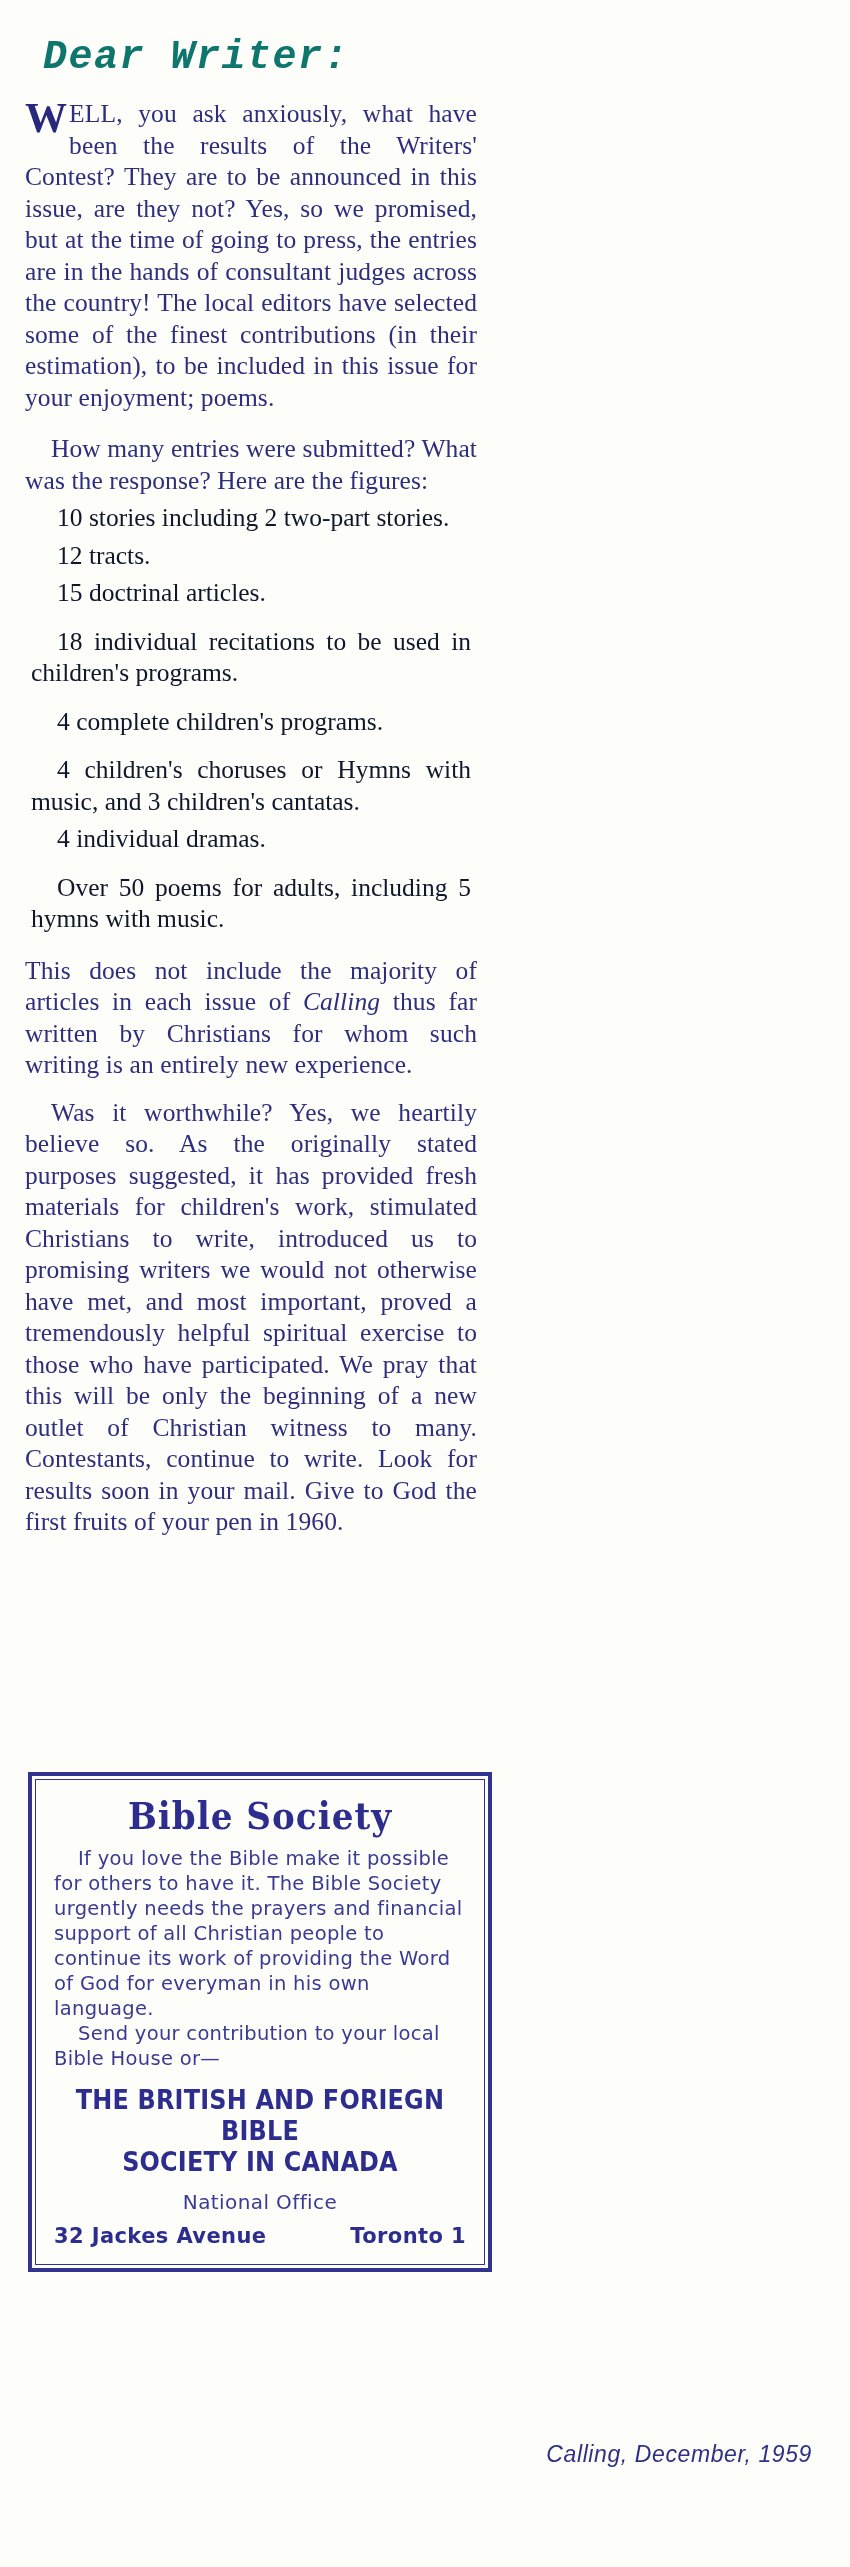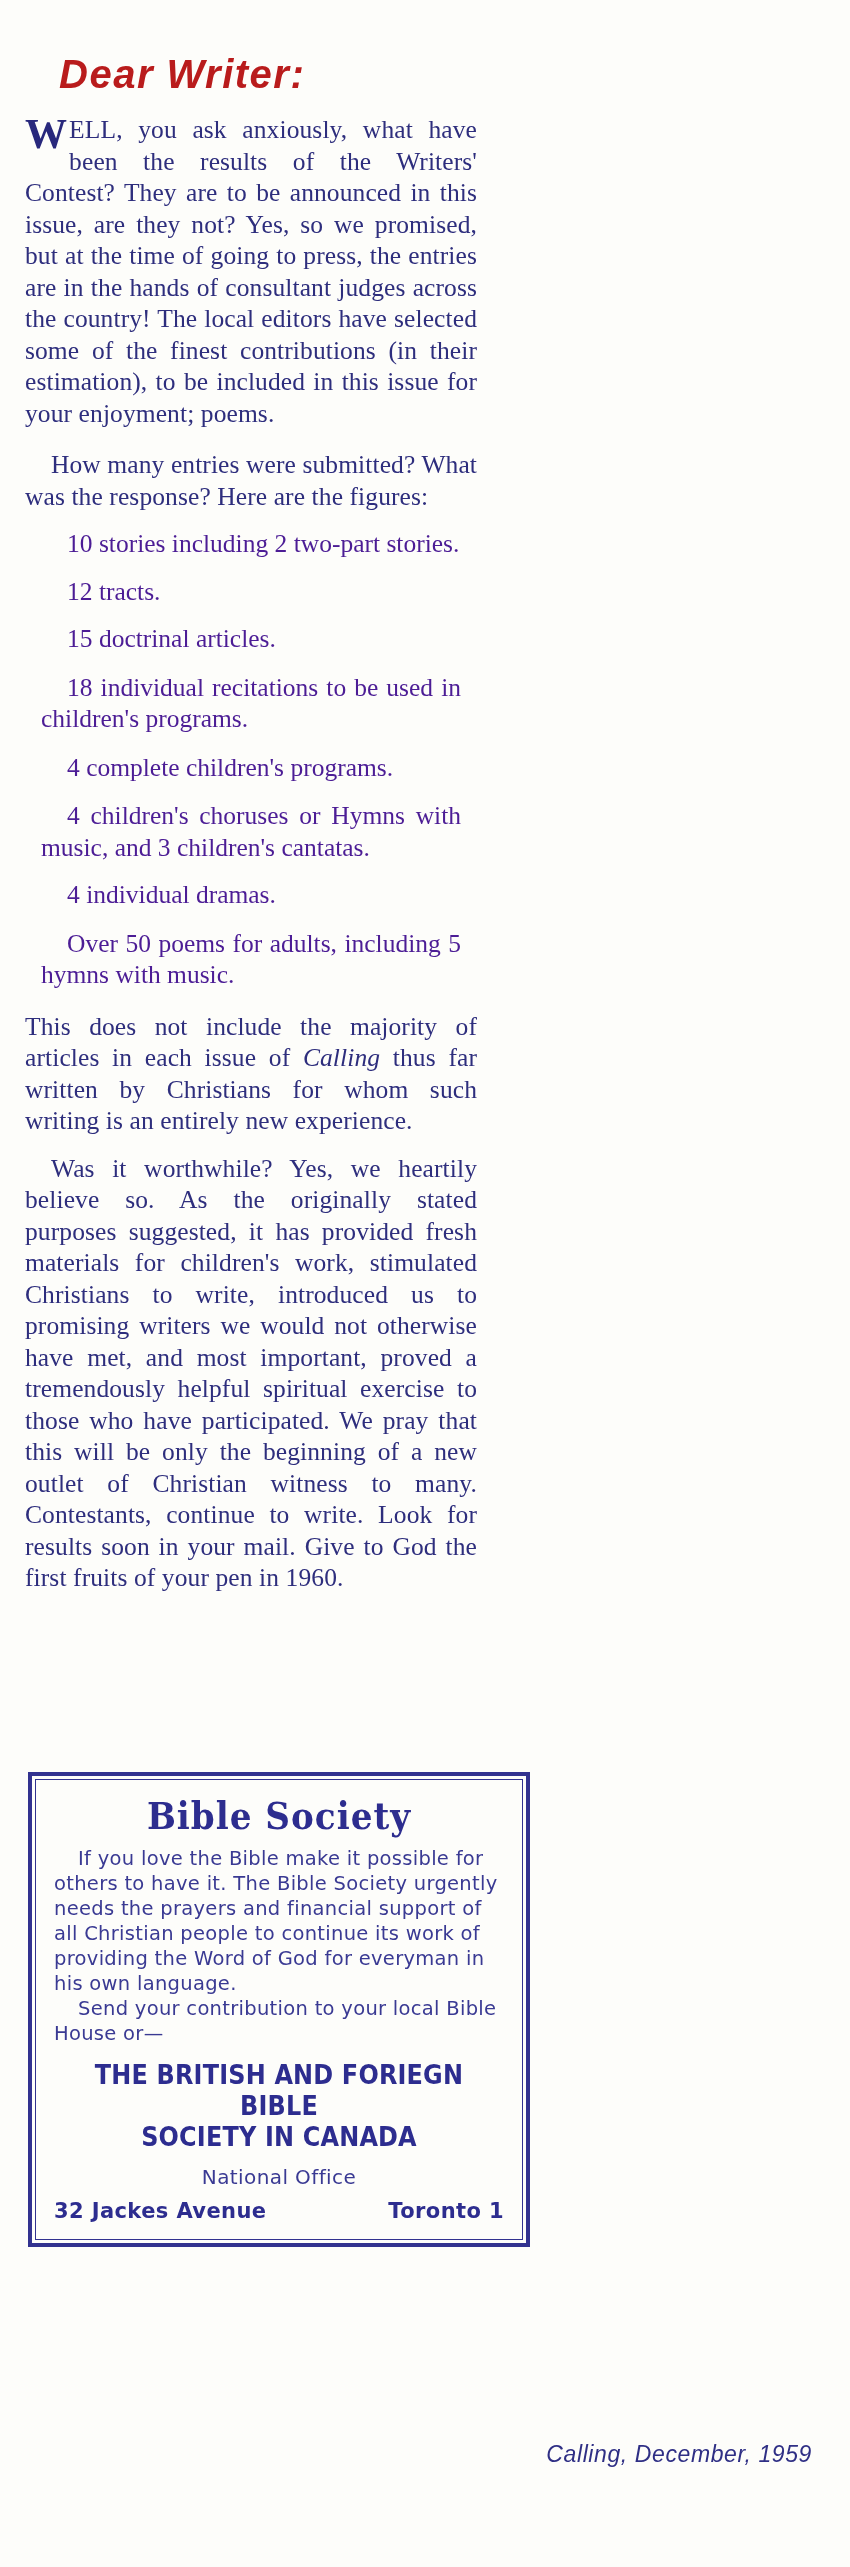--- a/index.html
+++ b/index.html
@@ -26,27 +26,27 @@
   
   #column {
     position: absolute;
     left: 25px;
     top: 0;
     width: 452px;
   }
 
   
   .salutation {
-    font-family: Liberation Sans, sans-serif;
+    font-family: Liberation Mono, monospace;
     font-style: italic;
     font-weight: bold;
     font-size: 40px;
     letter-spacing: 1.5px;
-    color: #b91c1c;
-    margin: 16px;
+    color: #0f766e;
+    margin: 0;
     padding-top: 36px;
     padding-left: 18px;
     line-height: 1.1;
   }
 
   
   .body-text {
     font-size: 25.5px;
     line-height: 31.5px;
     text-align: justify;
@@ -71,41 +71,41 @@
     text-indent: 26px;
   }
   .p-tight { margin-top: 0; }
   .gap-s { margin-top: 20px; }
   .gap-m { margin-top: 16px; }
 
   
   .tally {
     font-size: 25.5px;
     line-height: 31.5px;
-    margin: 16px;
+    margin: 6px;
     padding-left: 26px;
     text-align: left;
-    color: #4c1d95;
+    color: #0f172a;
   }
   .tally.wrap {
     padding-left: 0;
     text-indent: 26px;
     text-align: justify;
   }
   .tally-gap { margin-top: 17px; }
 
   em.title-italic {
   }
 
   
   #ad-box {
     position: absolute;
     left: 28px;
     top: 1772px;
-    width: 502px;
+    width: 464px;
     box-sizing: border-box;
     border: 4px solid #32328f;
     padding: 3px;
     background: #fdfdfa;
   }
   #ad-inner {
     border: 1.5px solid #32328f;
     padding: 14px 18px 16px 18px;
   }
   .ad-title {

